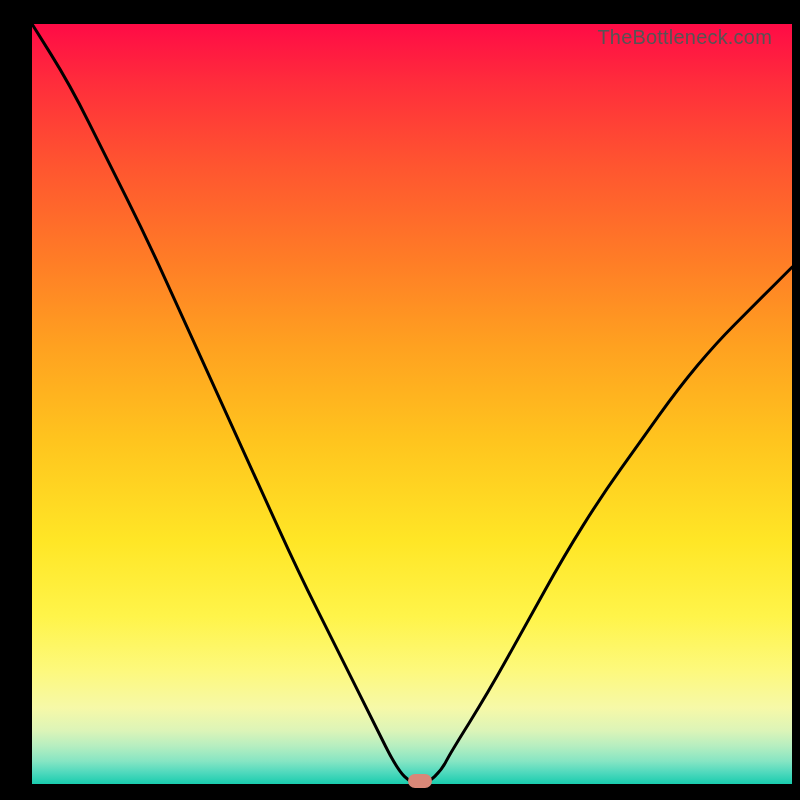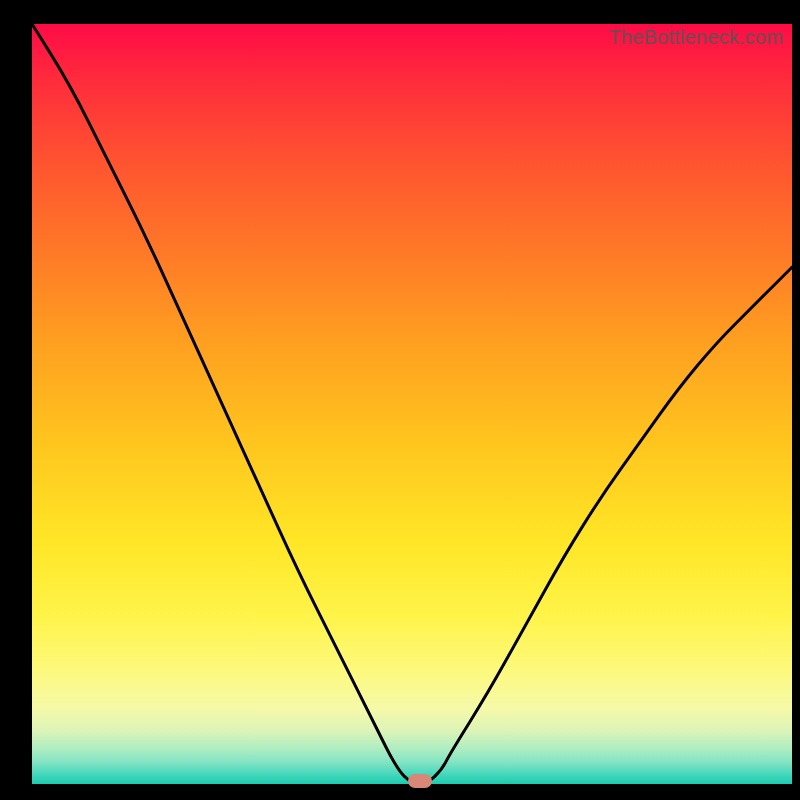--- a/index.html
+++ b/index.html
@@ -37,21 +37,21 @@
       #dcf4b8 93%,
       #b6eec0 95%,
       #86e5c3 97%,
       #4fd9bd 98.5%,
       #19ccae 100%
     );
   }
   .watermark {
     position: absolute;
     top: 2px;
-    right: 8px;
+    right: 20px;
     color: #555;
     font-size: 20px;
     font-weight: 500;
     letter-spacing: 0.2px;
     user-select: none;
   }
   svg.curve {
     position: absolute;
     left: 0;
     top: 0;

